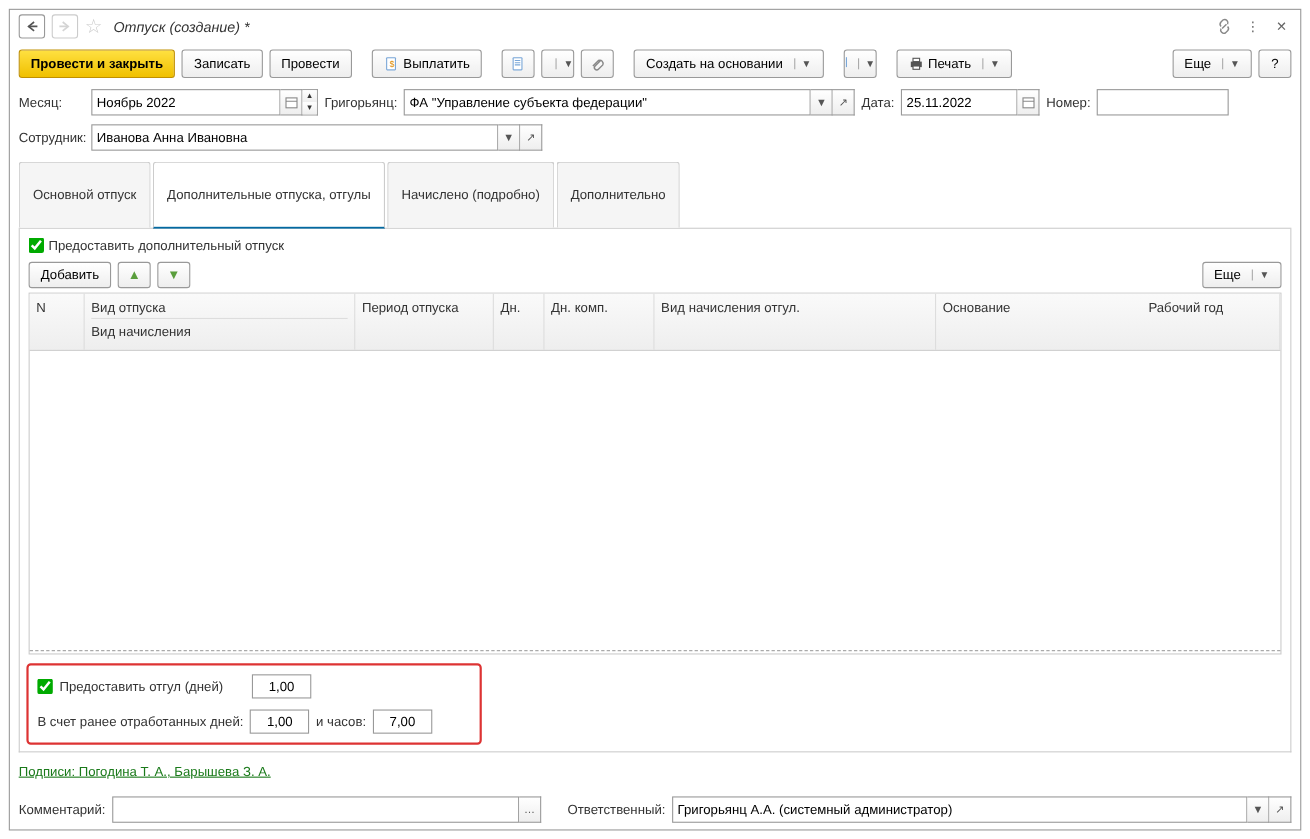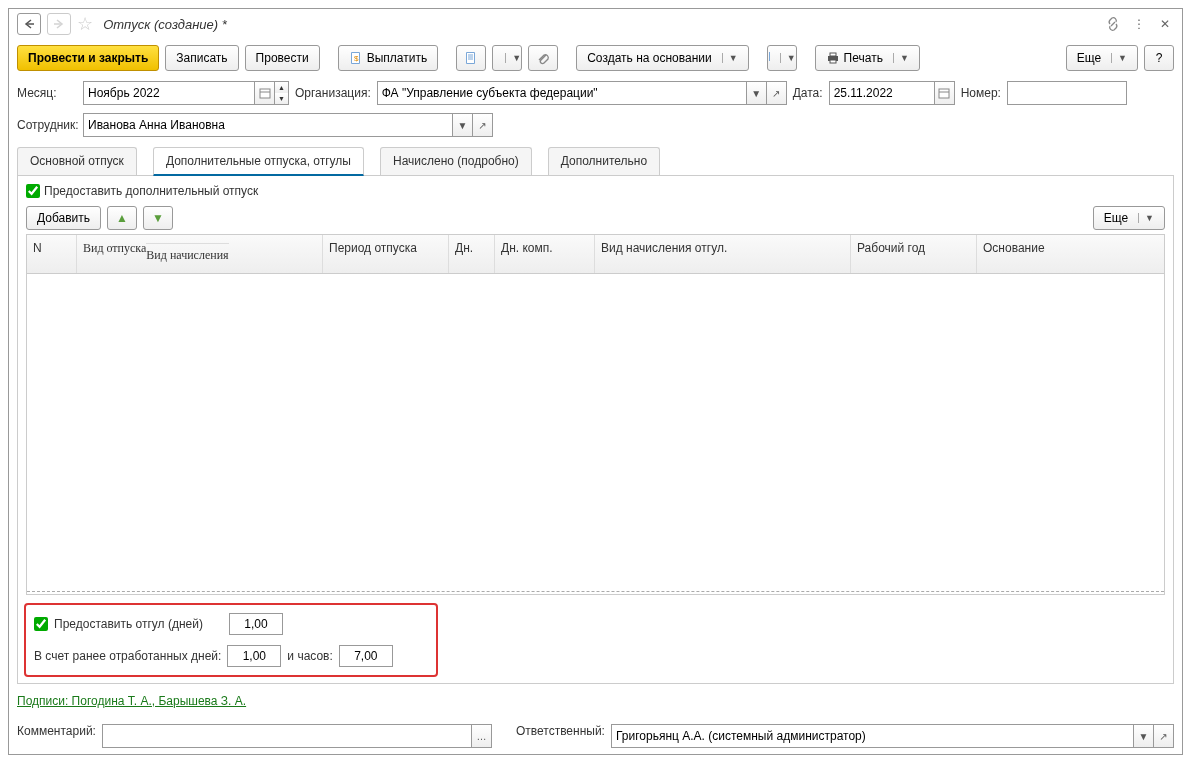--- a/index.html
+++ b/index.html
@@ -23,45 +23,45 @@
     
     .form-row { display: flex; padding: 4px 8px; gap: 6px; align-items: center; }
     .label { white-space: nowrap; }
     .input-group { display: flex; }
     .text-input { height: 24px; border: 1px solid #999; padding: 0 4px; font-size: 12px; background: #fff; }
     .input-btn { width: 20px; height: 24px; border: 1px solid #999; border-left: none; background: linear-gradient(#fff,#eee); display: flex; align-items: center; justify-content: center; cursor: pointer; font-size: 10px; color: #555; }
     .spinner-btns { display: flex; flex-direction: column; width: 14px; height: 24px; border: 1px solid #999; border-left: none; }
     .spinner-btns div { flex: 1; display: flex; align-items: center; justify-content: center; font-size: 7px; background: linear-gradient(#fff,#eee); cursor: pointer; }
     
     .tabs { display: flex; border-bottom: 1px solid #ccc; margin: 6px 8px 0 8px; }
-    .tab { padding: 6px 12px; border: 1px solid #ccc; border-bottom: none; background: #f5f5f5; cursor: pointer; border-radius: 3px 3px 0 0; margin-right: 16px; }
+    .tab { padding: 22px 12px; border: 1px solid #ccc; border-bottom: none; background: #f5f5f5; cursor: pointer; border-radius: 3px 3px 0 0; margin-right: 2px; }
     .tab.active { background: #fff; border-bottom: 2px solid #0369a1; margin-bottom: -1px; }
     
     .tab-content { flex: 1; margin: 0 8px; border: 1px solid #ccc; border-top: none; padding: 8px; display: flex; flex-direction: column; }
     
     .checkbox-row { display: flex; align-items: center; gap: 4px; margin-bottom: 8px; }
     .checkbox { width: 14px; height: 14px; accent-color: #0a0; }
     
     .table-toolbar { display: flex; gap: 6px; margin-bottom: 4px; }
     .btn-small { height: 24px; }
     
     .table-wrap { flex: 1; border: 1px solid #ccc; display: flex; flex-direction: column; }
     .table-head { display: flex; background: linear-gradient(#fafafa,#eee); border-bottom: 1px solid #ccc; }
     .th { padding: 6px; border-right: 1px solid #ddd; font-size: 12px; }
-    .th-group { display: flex; flex-direction: row; font-family: Liberation Serif, serif; }
+    .th-group { display: flex; flex-direction: column; }
     .th-sub { padding: 4px 0; border-top: 1px solid #ddd; margin-top: 2px; }
     .table-body { flex: 1; border-bottom: 1px dashed #aaa; margin-bottom: 2px; height: 0; }
     
     .red-frame { border: 2px solid #d33; border-radius: 4px; margin: 8px -2px -2px -2px; padding: 8px; display: flex; flex-direction: column; gap: 10px; }
     .num-input { height: 22px; border: 1px solid #999; width: 54px; text-align: center; padding: 0 6px; font-size: 12px; }
     
     .link-row { margin: 10px 8px; }
     .link { color: #1a7a1a; text-decoration: underline; cursor: pointer; }
     
-    .footer-row { display: flex; padding: 6px 8px; gap: 6px; align-items: flex-start; }
+    .footer-row { display: flex; padding: 6px 8px; gap: 6px; align-items: center; }
     
     svg { display: block; }
     .ico-doc { fill: #7aa7d8; }
     .ico-pencil { fill: #5a9e3c; }
     .ico-copy { fill: #7aa7d8; }
     .ico-printer { fill: #555; }
   </style>
 </head>
 <body>
 
@@ -172,21 +172,21 @@
         <svg width="12" height="12">
             <rect x="1" y="2" width="10" height="9" fill="#fff" stroke="#888"></rect>
             <line x1="1" y1="5" x2="11" y2="5" stroke="#888"></line>
           </svg>
       </div>
       <div class="spinner-btns">
           <div>▲</div>
           <div>▼</div>
         </div>
     </div>
-    <span class="label">Организация:</span>
+    <span class="label">Григорьянц:</span>
     <div class="input-group" style="flex:1;max-width:410px">
       <input class="text-input" style="flex: 1 1 0%;" value="ФА &quot;Управление субъекта федерации&quot;">
       <div class="input-btn">▼</div>
       <div class="input-btn">↗</div>
     </div>
     <span class="label">Дата:</span>
     <div class="input-group">
       <input class="text-input" style="width: 106px;" value="25.11.2022">
       <div class="input-btn">
         <svg width="12" height="12">
@@ -242,22 +242,22 @@
       <div class="table-head">
         <div class="th" style="width:50px">N</div>
         <div class="th th-group" style="width:246px">
           <span>Вид отпуска</span>
           <span class="th-sub">Вид начисления</span>
         </div>
         <div class="th" style="width:126px">Период отпуска</div>
         <div class="th" style="width:46px">Дн.</div>
         <div class="th" style="width:100px">Дн. комп.</div>
         <div class="th" style="width:256px">Вид начисления отгул.</div>
+        <div class="th" style="flex:1;border-right:none">Основание</div>
         <div class="th" style="width:126px">Рабочий год</div>
-        <div class="th" style="flex:1;border-right:none">Основание</div>
       </div>
       <div class="table-body"></div>
     </div>
 
     <div class="red-frame" style="width:414px">
       <div style="display:flex;align-items:center;gap:6px">
         <input type="checkbox" class="checkbox" checked="" style="">
         <span>Предоставить отгул (дней)</span>
         <div style="width:14px"></div>
         <input class="num-input" value="1,00" style="">

